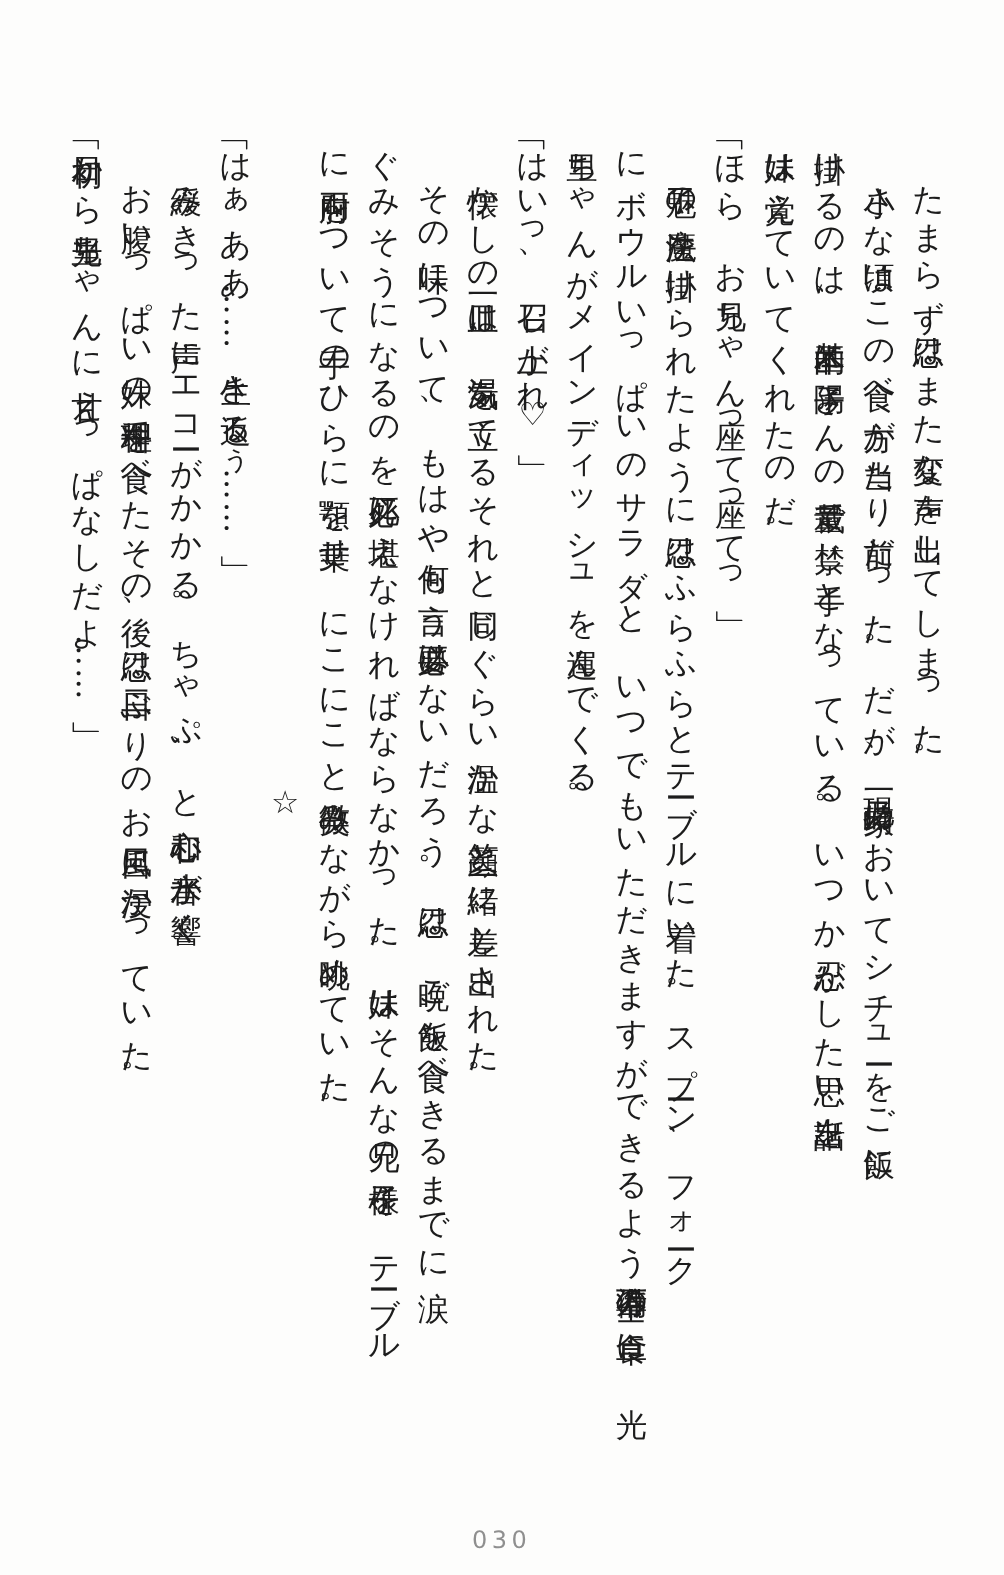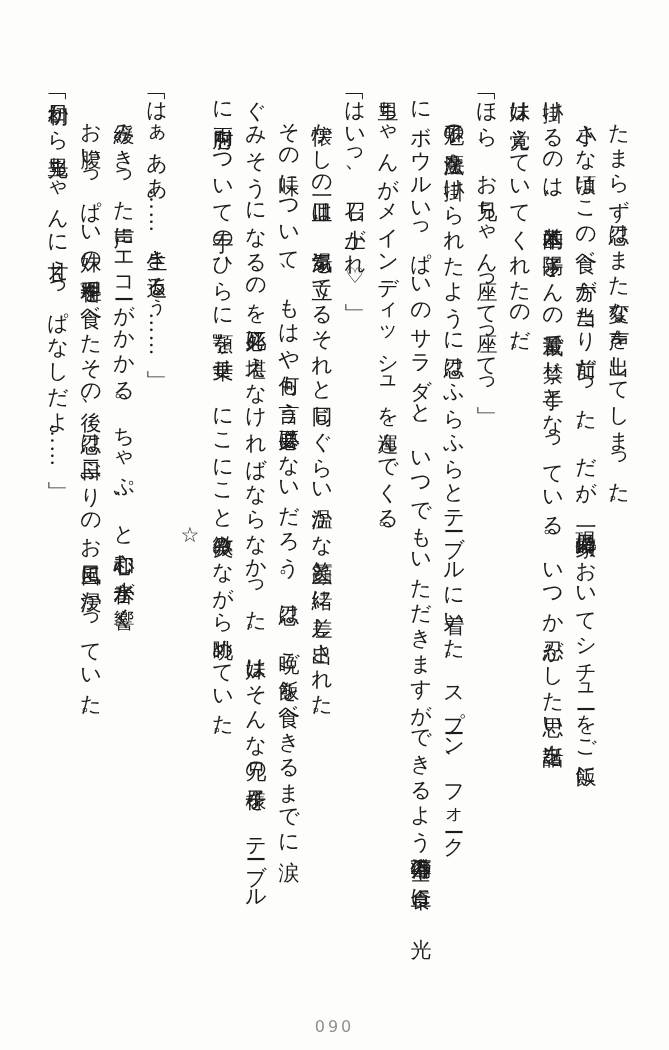--- a/index.html
+++ b/index.html
@@ -69,14 +69,14 @@
     <p>　懐かしの一皿は、湯気を立てるそれと同じぐらい温かな笑顔と一緒に差し出された。</p>
     <p>　その味について、もはや何も言う必要はないだろう。忍は、晩ご飯を食べきるまでに涙</p>
     <p>ぐみそうになるのを必死に堪えなければならなかった。妹はそんな兄の様子を、テーブル</p>
     <p>に両肘をついて手のひらに顎を乗せ、にこにこと微笑みながら眺めていた。</p>
     <p class="star-line">☆</p>
     <p>「はぁああ……生き返るぅ……」</p>
     <p>　緩みきった声にエコーがかかる。ちゃぷ、と心和む水音が響く。</p>
     <p>　お腹いっぱい妹の手料理を食べたその後、忍は二日ぶりのお風呂に浸かっていた。</p>
     <p>「初日から光里ちゃんに甘えっぱなしだよ……」</p>
   </div>
-  <div class="page-number">090</div>
+  <div class="page-number">030</div>
 </div>
 
 </body></html>

